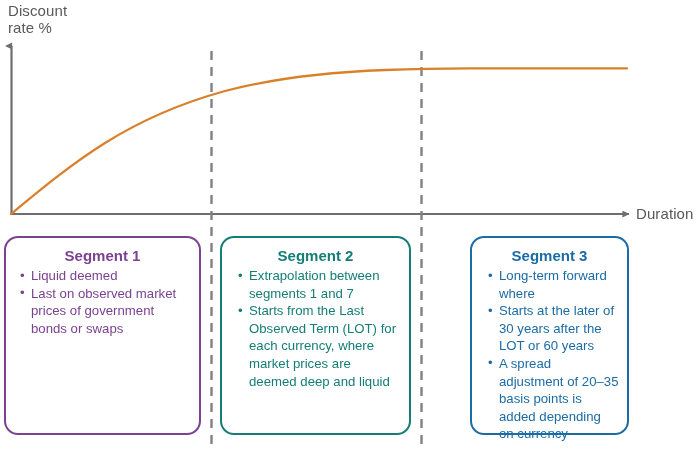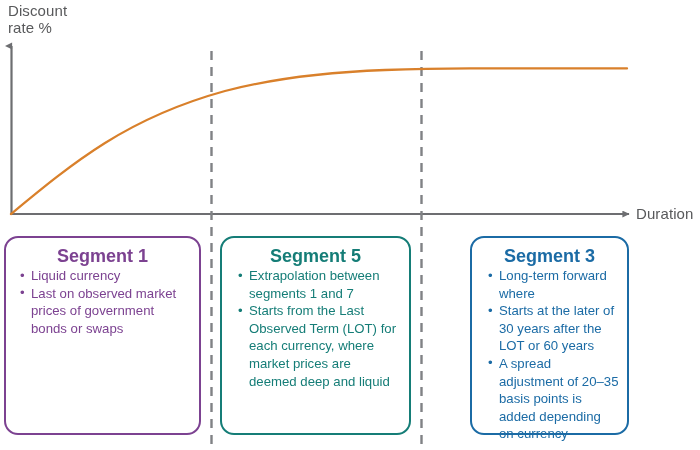--- a/index.html
+++ b/index.html
@@ -48,21 +48,21 @@
     box-sizing: border-box;
     border-radius: 14px;
     border-style: solid;
     border-width: 2px;
     background: #ffffff;
     padding: 0;
   }
   .seg-title {
     text-align: center;
     font-weight: bold;
-    font-size: 18px;
+    font-size: 15px;
     line-height: 18px;
     margin: 9px 0 2px 0;
   }
   .seg-list {
     margin: 0;
     padding: 0;
     list-style: none;
     font-size: 13.2px;
     line-height: 17.6px;
   }
@@ -149,32 +149,32 @@
   <div class="axis-label" id="ylabel">Discount
 rate %</div>
   <div class="axis-label" id="xlabel">Duration</div>
 
   <div class="seg-box" id="seg-box-1" style="border-color: rgb(124, 66, 145); color: rgb(124, 66, 145);">
     <div class="seg-title">Segment 1</div>
     <div class="seg-body">
       <ul class="seg-list">
         <li>
           <span class="bullet">•</span>
-          <span>Liquid currency</span>
+          <span>Liquid deemed</span>
         </li>
         <li>
           <span class="bullet">•</span>
           <span>Last on observed market prices of government bonds or swaps</span>
         </li>
       </ul>
     </div>
   </div>
 
   <div class="seg-box" id="seg-box-2" style="border-color: rgb(21, 125, 119); color: rgb(21, 125, 119);">
-    <div class="seg-title">Segment 5</div>
+    <div class="seg-title">Segment 2</div>
     <div class="seg-body">
       <ul class="seg-list">
         <li>
           <span class="bullet">•</span>
           <span>Extrapolation between segments 1 and 7</span>
         </li>
         <li>
           <span class="bullet">•</span>
           <span>Starts from the Last Observed Term (LOT) for each currency, where market prices are deemed deep and liquid</span>
         </li>

